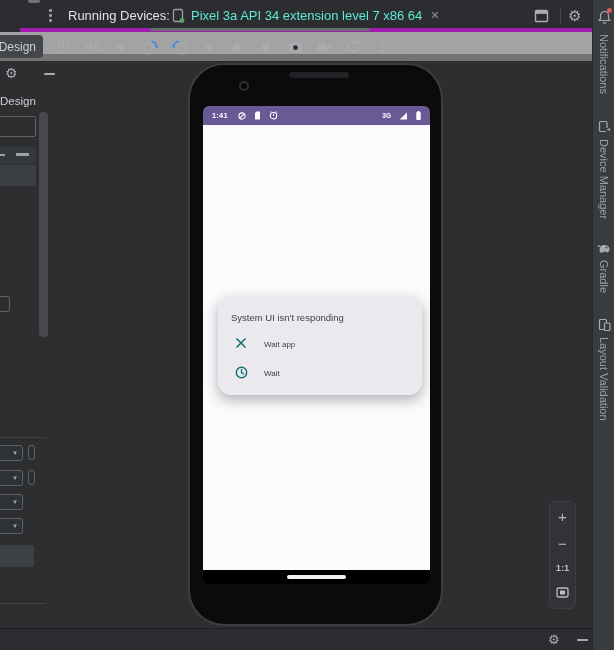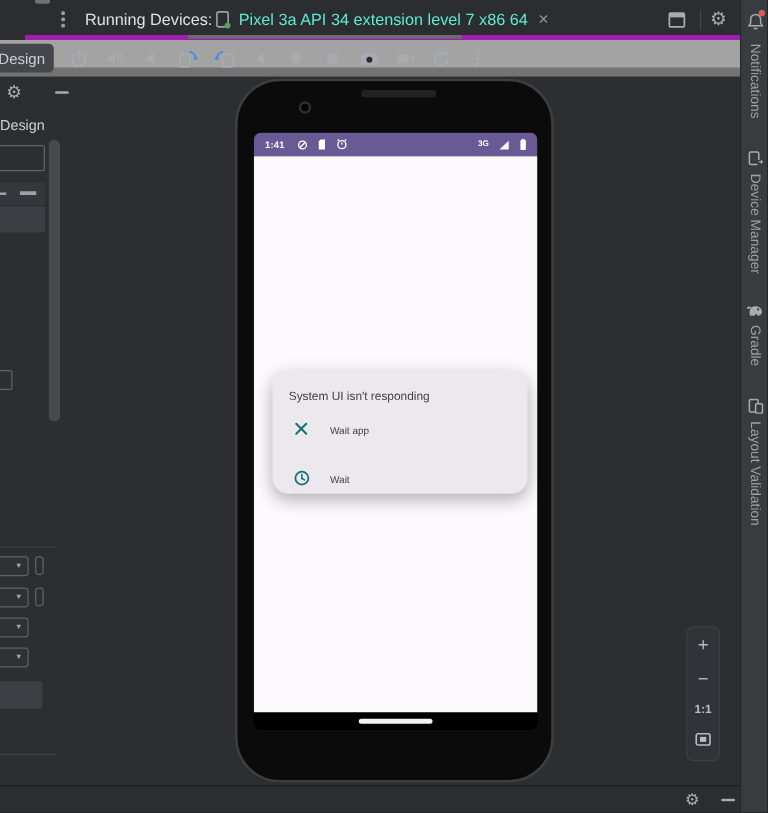--- a/index.html
+++ b/index.html
@@ -269,21 +269,21 @@
             <div class="anr-title">System UI isn't responding</div>
 
             <div class="anr-row" style="top:39px;">
               <svg class="ic" width="12" height="12" viewBox="0 0 12 12">
                 <line x1="2" y1="2" x2="10" y2="10" stroke="#0e7175" stroke-width="1.6" stroke-linecap="round"></line>
                 <line x1="10" y1="2" x2="2" y2="10" stroke="#0e7175" stroke-width="1.6" stroke-linecap="round"></line>
               </svg>
               <span class="lb">Wait app</span>
             </div>
 
-            <div class="anr-row" style="top:78px;">
+            <div class="anr-row" style="top:68px;">
               <svg class="ic" width="13" height="13" viewBox="0 0 13 13">
                 <circle cx="6.5" cy="6.5" r="5.2" fill="none" stroke="#0e7175" stroke-width="1.4"></circle>
                 <line x1="6.5" y1="3.6" x2="6.5" y2="6.8" stroke="#0e7175" stroke-width="1.2" stroke-linecap="round"></line>
                 <line x1="6.5" y1="6.8" x2="8.6" y2="7.9" stroke="#0e7175" stroke-width="1.2" stroke-linecap="round"></line>
               </svg>
               <span class="lb">Wait</span>
             </div>
           </div>
         </div>
 

